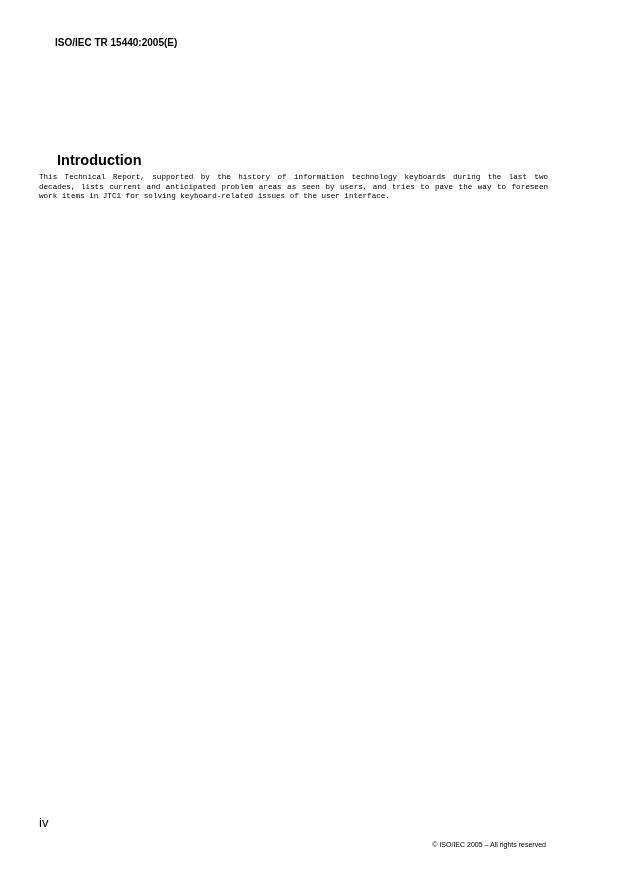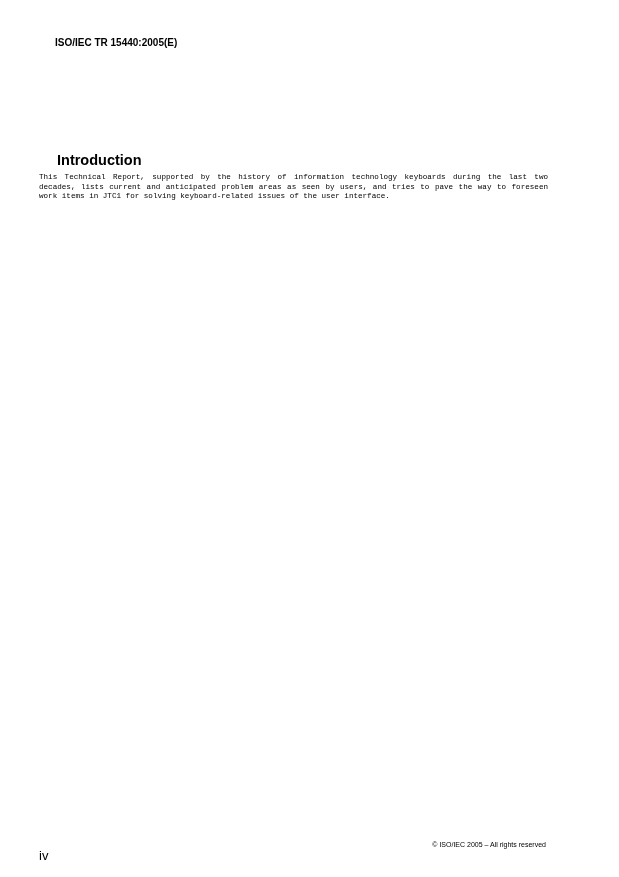--- a/index.html
+++ b/index.html
@@ -39,21 +39,21 @@
       width: 509px;
       font-size: 7.6px;
       line-height: 9.6px;
       text-align: justify;
       margin: 0;
       font-family: Liberation Mono, monospace;
     }
     .footer-page {
       position: absolute;
       left: 39px;
-      top: 848px;
+      top: 815px;
       font-size: 13px;
     }
     .footer-copy {
       position: absolute;
       right: 73px;
       top: 841px;
       font-size: 7px;
     }
   </style>
 </head>

